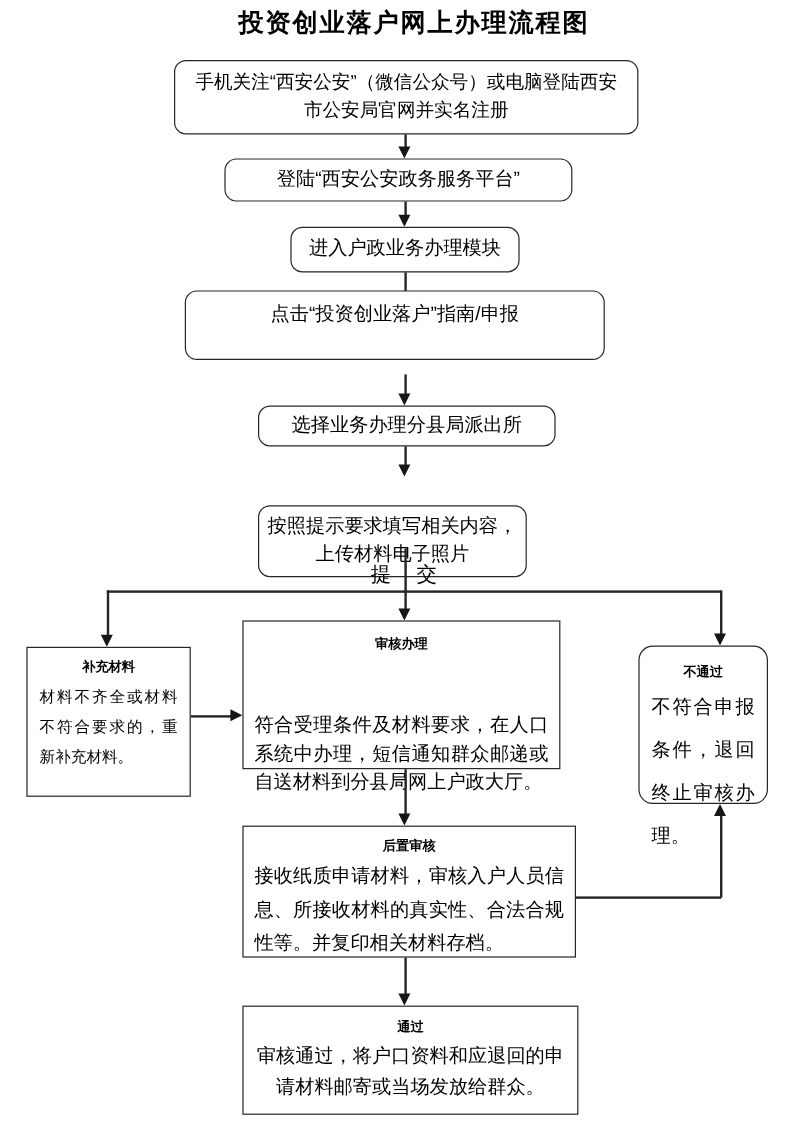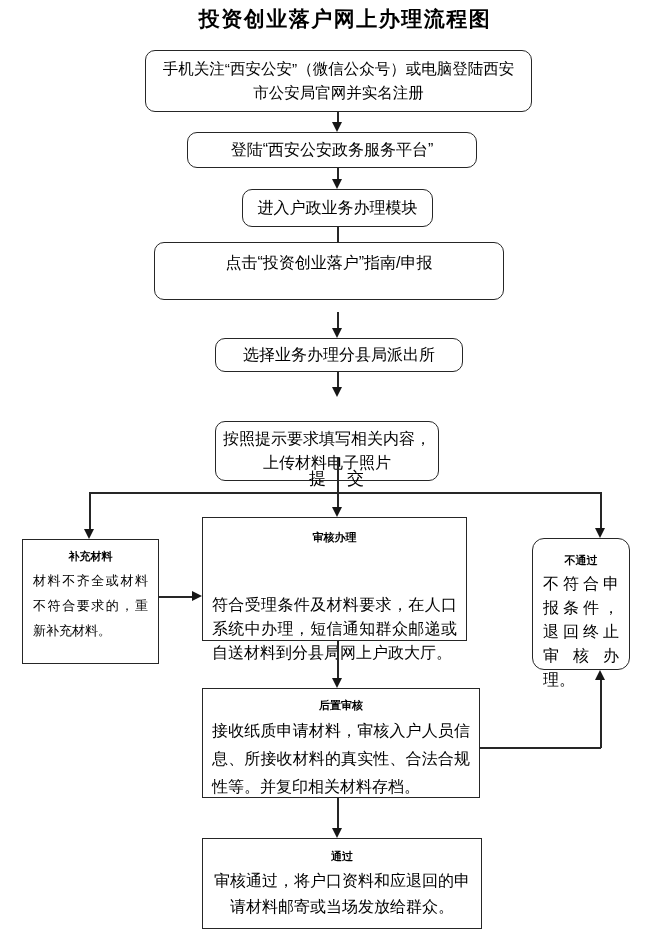--- a/index.html
+++ b/index.html
@@ -24,22 +24,22 @@
   #b6 { left:215px; top:397px; width:224px; height:60px;margin-top:24px; }
 
   
   .node { position:absolute; border:1.5px solid #262626; background:#fff; }
   .node-title { text-align:center; font-weight:bold; font-size:11px; line-height:24px; }
   .node-body { font-size:16px; }
   #n-supp { left:22px;  top:539px; width:137px; height:125px; padding:4px 10px; }
   #n-supp .node-body { font-size:13px; line-height:25px; text-align:justify; }
   #n-review { left:202px; top:517px; width:265px; height:124px; padding:7px 9px; }
   #n-review .node-body { line-height:24px; text-align:justify;margin-top:44px; }
-  #n-fail { left:532px; top:538px; width:98px; height:132px; padding:9px 10px; border-radius:12px; }
-  #n-fail .node-body { line-height:24px; text-align:justify;font-family:Liberation Serif, serif; }
+  #n-fail { left:532px; top:538px; width:108px; height:132px; padding:9px 10px; border-radius:12px; }
+  #n-fail .node-body { line-height:36px; text-align:justify;font-family:Liberation Serif, serif; }
   #n-post { left:202px; top:688px; width:278px; height:110px; padding:4px 9px; }
   #n-post .node-body { line-height:28px; text-align:justify; }
   #n-pass { left:202px; top:838px; width:280px; height:91px; padding:5px 9px; }
   #n-pass .node-body { line-height:26px; text-align:center; }
 
   
   .vl { position:absolute; width:1.5px; background:#262626; }
   .hl { position:absolute; height:1.5px; background:#262626; }
   .ah { position:absolute; width:0; height:0; }
   .ah.down  { border-left:5px solid transparent; border-right:5px solid transparent; border-top:10px solid #161616; }

